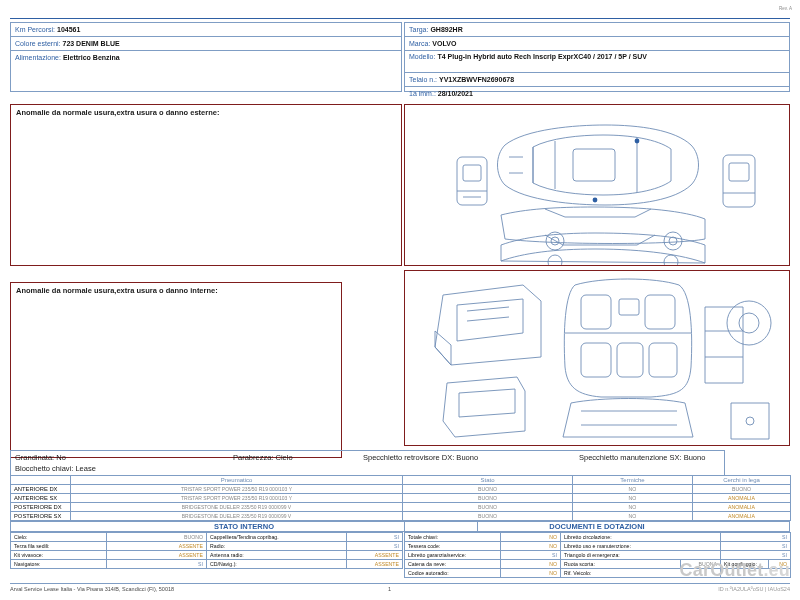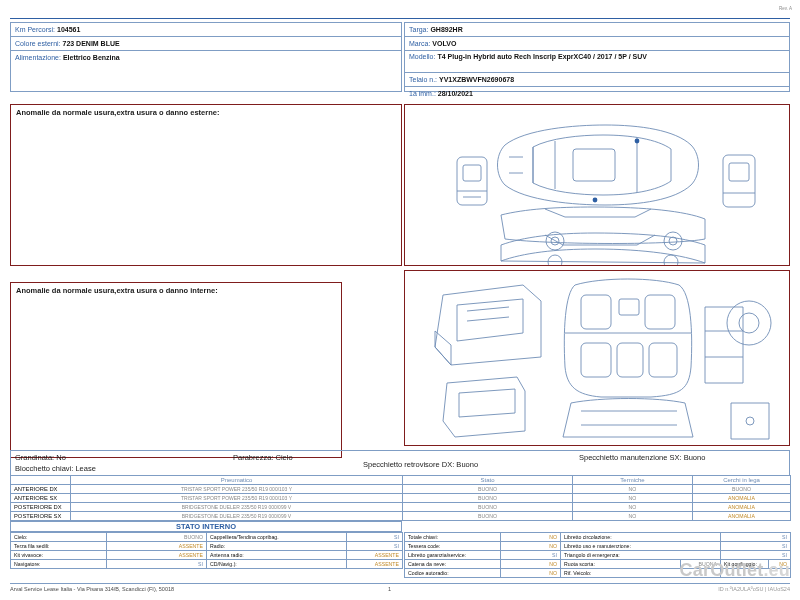--- a/index.html
+++ b/index.html
@@ -91,34 +91,34 @@
     font-size: 7.5px;
     color: #1b1b1b;
     white-space: nowrap;
   }
   .anom-item.c0 { left: 8px; }
   .anom-item.c1 { left: 198px; }
   
   .cond-box {
     position: absolute;
     left: 10px; top: 450px;
-    width: 780px; height: 25px;
+    width: 715px; height: 25px;
     box-sizing: border-box;
     border: 1px solid #7f9dc4;
     border-bottom: none;
   }
   .cond-item {
     position: absolute;
     font-size: 7.5px;
     white-space: nowrap;
   }
   .c-a { left: 4px; top: 2px; }
   .c-b { left: 4px; top: 13px; }
   .c-c { left: 222px; top: 2px; }
-  .c-d { left: 352px; top: 9px; }
+  .c-d { left: 352px; top: 2px; }
   .c-e { left: 568px; top: 2px; }
   
   .tyre-wrap {
     position: absolute;
     left: 10px; top: 475px;
     width: 780px;
     border-collapse: collapse;
     font-size: 5.2px;
     table-layout: fixed;
   }
@@ -145,21 +145,21 @@
     position: absolute;
     box-sizing: border-box;
     border: 1px solid #7f9dc4;
     text-align: center;
     font-weight: bold;
     font-size: 7.5px;
     color: #2e5fa3;
     height: 11px;
     line-height: 10px;
   }
-  .bh-left { left: 10px; top: 521px; width: 392px; }
+  .bh-left { left: 10px; top: 521px; width: 468px; }
   .bh-right { left: 404px; top: 521px; width: 386px; }
   .bot-table {
     position: absolute;
     border-collapse: collapse;
     font-size: 5.2px;
     table-layout: fixed;
   }
   .bot-left { left: 10px; top: 532px; width: 392px; }
   .bot-right { left: 404px; top: 532px; width: 386px; }
   .bot-table td {
@@ -390,20 +390,21 @@
         <td class="tyre-pos">POSTERIORE SX</td>
         <td class="tyre-desc">BRIDGESTONE  DUELER  235/50 R19 000/099 V</td>
         <td class="tyre-c">BUONO</td>
         <td class="tyre-c">NO</td>
         <td class="tyre-c tyre-anom">ANOMALIA</td>
       </tr>
     </tbody>
   </table>
 
   <div class="bot-head bh-left">STATO INTERNO</div>
+  <div class="bot-head bh-right">DOCUMENTI E DOTAZIONI</div>
 
   <table class="bot-table bot-left">
     <colgroup>
         <col style="width:96px">
         <col style="width:100px">
         <col style="width:140px">
         <col style="width:56px">
       </colgroup>
     <tbody>
       <tr>

